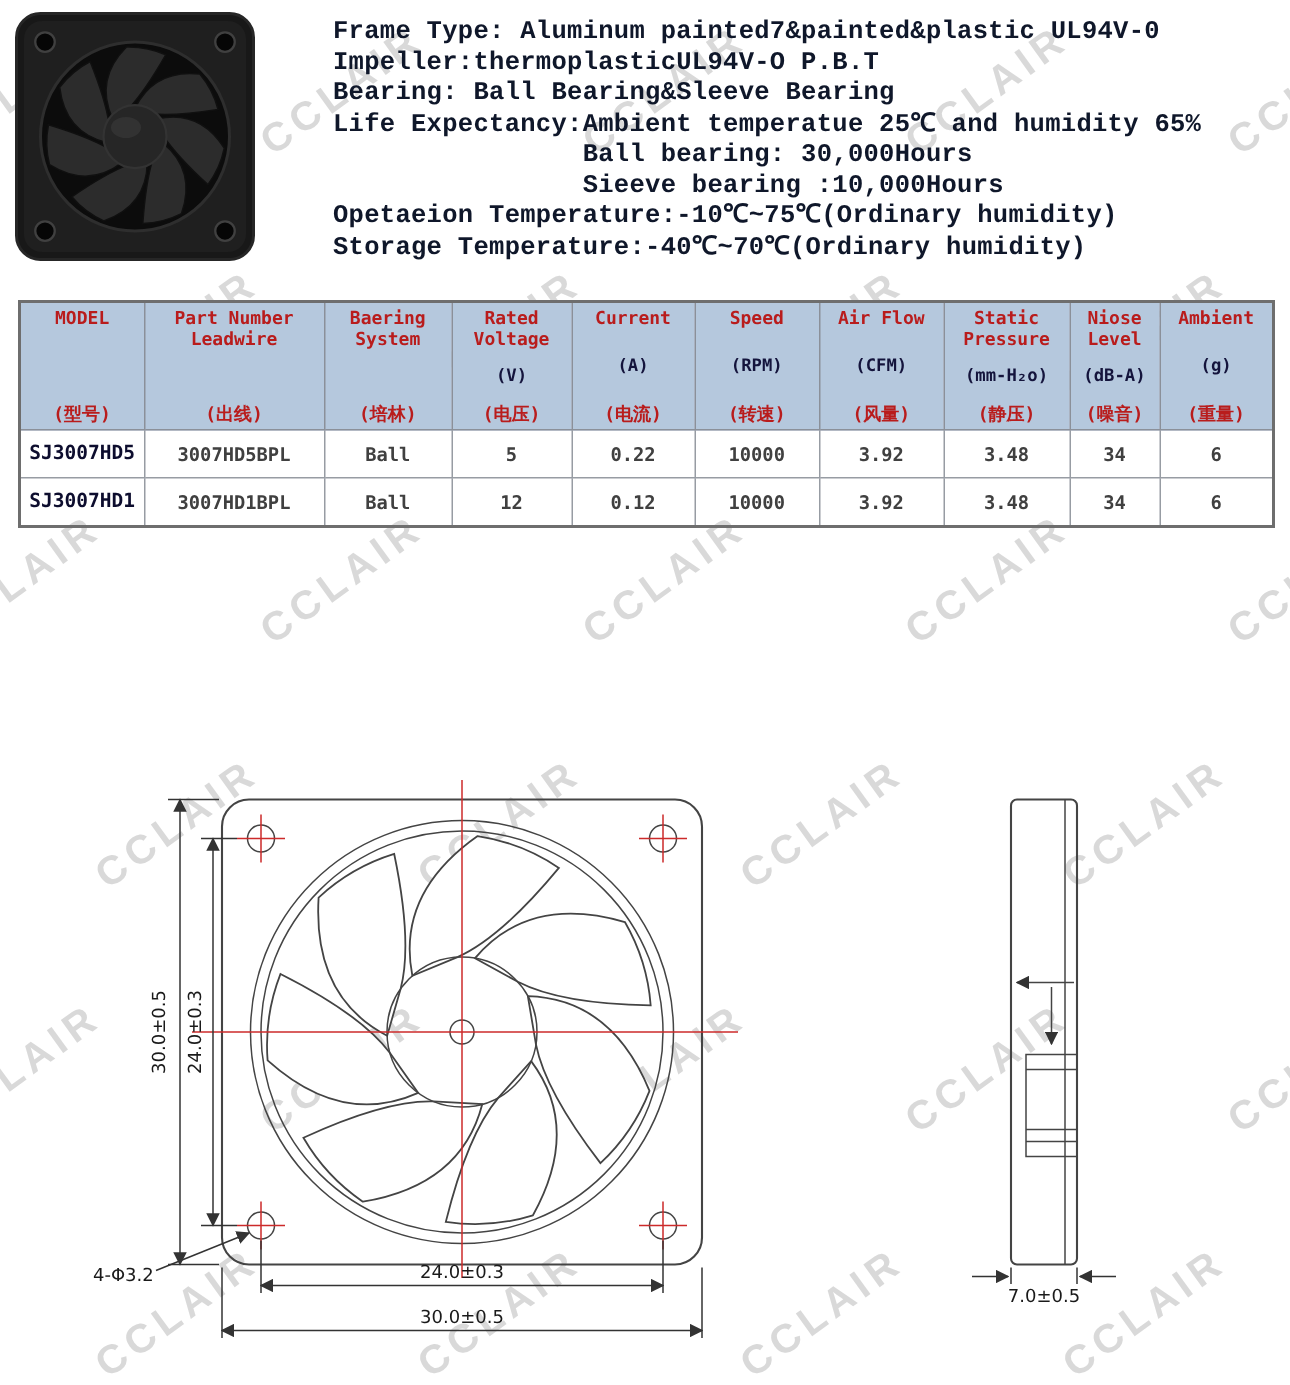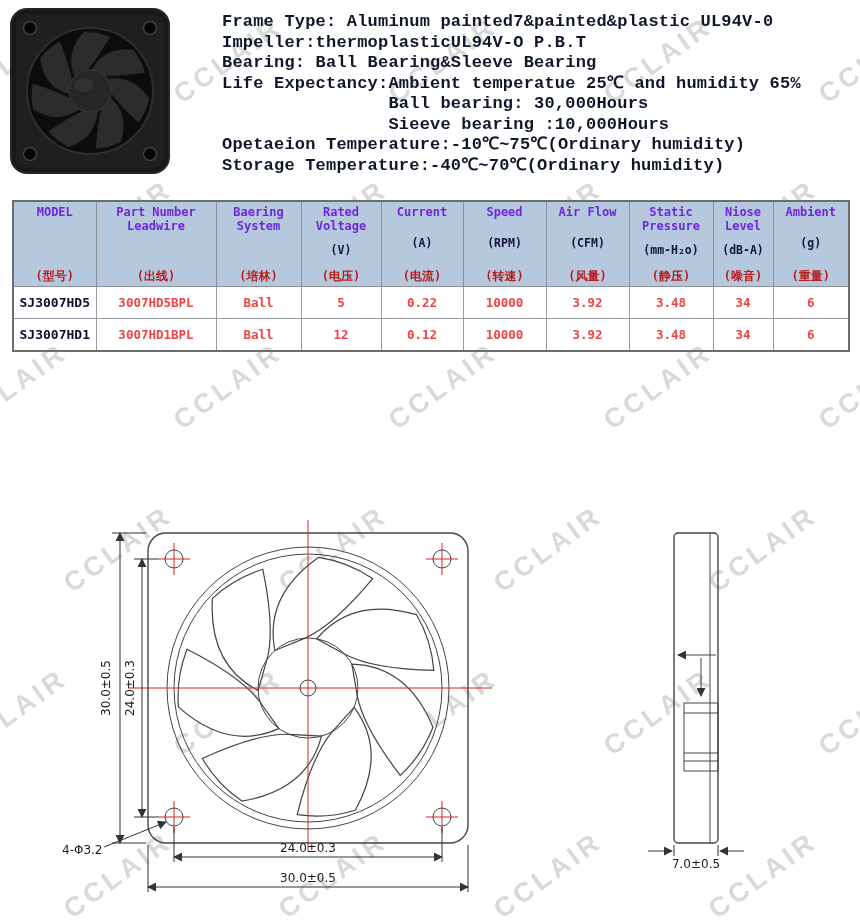--- a/index.html
+++ b/index.html
@@ -14,25 +14,25 @@
   [data-name="photo-fan-blades"] path{fill:#2c2c2c;stroke:#101010;stroke-width:1;}
   
   #specs{position:absolute;left:222px;top:12px;z-index:2;white-space:pre;
          font:700 17px/20.5px "Liberation Mono", monospace;color:#0f172a;letter-spacing:.2px;}
   
   #spec-table-wrap{position:absolute;left:12px;top:200px;z-index:2;}
   table{border-collapse:collapse;table-layout:fixed;width:836px;background:transparent;
         border:2px solid #6e6e6e;}
   th{background:#b5c8dd;border:1px solid #8b9099;padding:3px 2px;vertical-align:top;}
   .hwrap{display:flex;flex-direction:column;justify-content:space-between;height:78px;}
-  .h-name{font:700 12px/1.2 "DejaVu Sans Mono",monospace;color:#6d28d9;white-space:pre-line;}
+  .h-name{font:700 12px/1.2 "DejaVu Sans Mono",monospace;color:#b91c1c;white-space:pre-line;}
   .h-unit{font:700 11.5px/1.2 "DejaVu Sans Mono",monospace;color:#14143c;}
   .h-cn{font:700 12px/1.2 "DejaVu Sans Mono","DejaVu Sans",sans-serif;color:#b91c1c;}
   td{border:1px solid #979ca3;height:29px;text-align:center;
-     font:600 12.5px "DejaVu Sans Mono",monospace;color:#ef4444;background:transparent;}
+     font:600 12.5px "DejaVu Sans Mono",monospace;color:#404040;background:transparent;}
   td.model{font-weight:700;color:#0d0d2e;font-size:13px;}
   
   #drawing{position:absolute;left:0;top:500px;z-index:2;}
   .ln{stroke:#444;stroke-width:1.4;fill:none;}
   .thin{stroke:#444;stroke-width:1;fill:none;}
   .dim{stroke:#333;stroke-width:1;fill:none;}
   .red{stroke:#cc2a2a;stroke-width:1;fill:none;}
   .dimtext{font:12px "DejaVu Sans",sans-serif;fill:#1a1a1a;}
   [data-name="drawing-fan-blades"] path{fill:#ffffff;stroke:#444;stroke-width:1.2;}
 </style>

